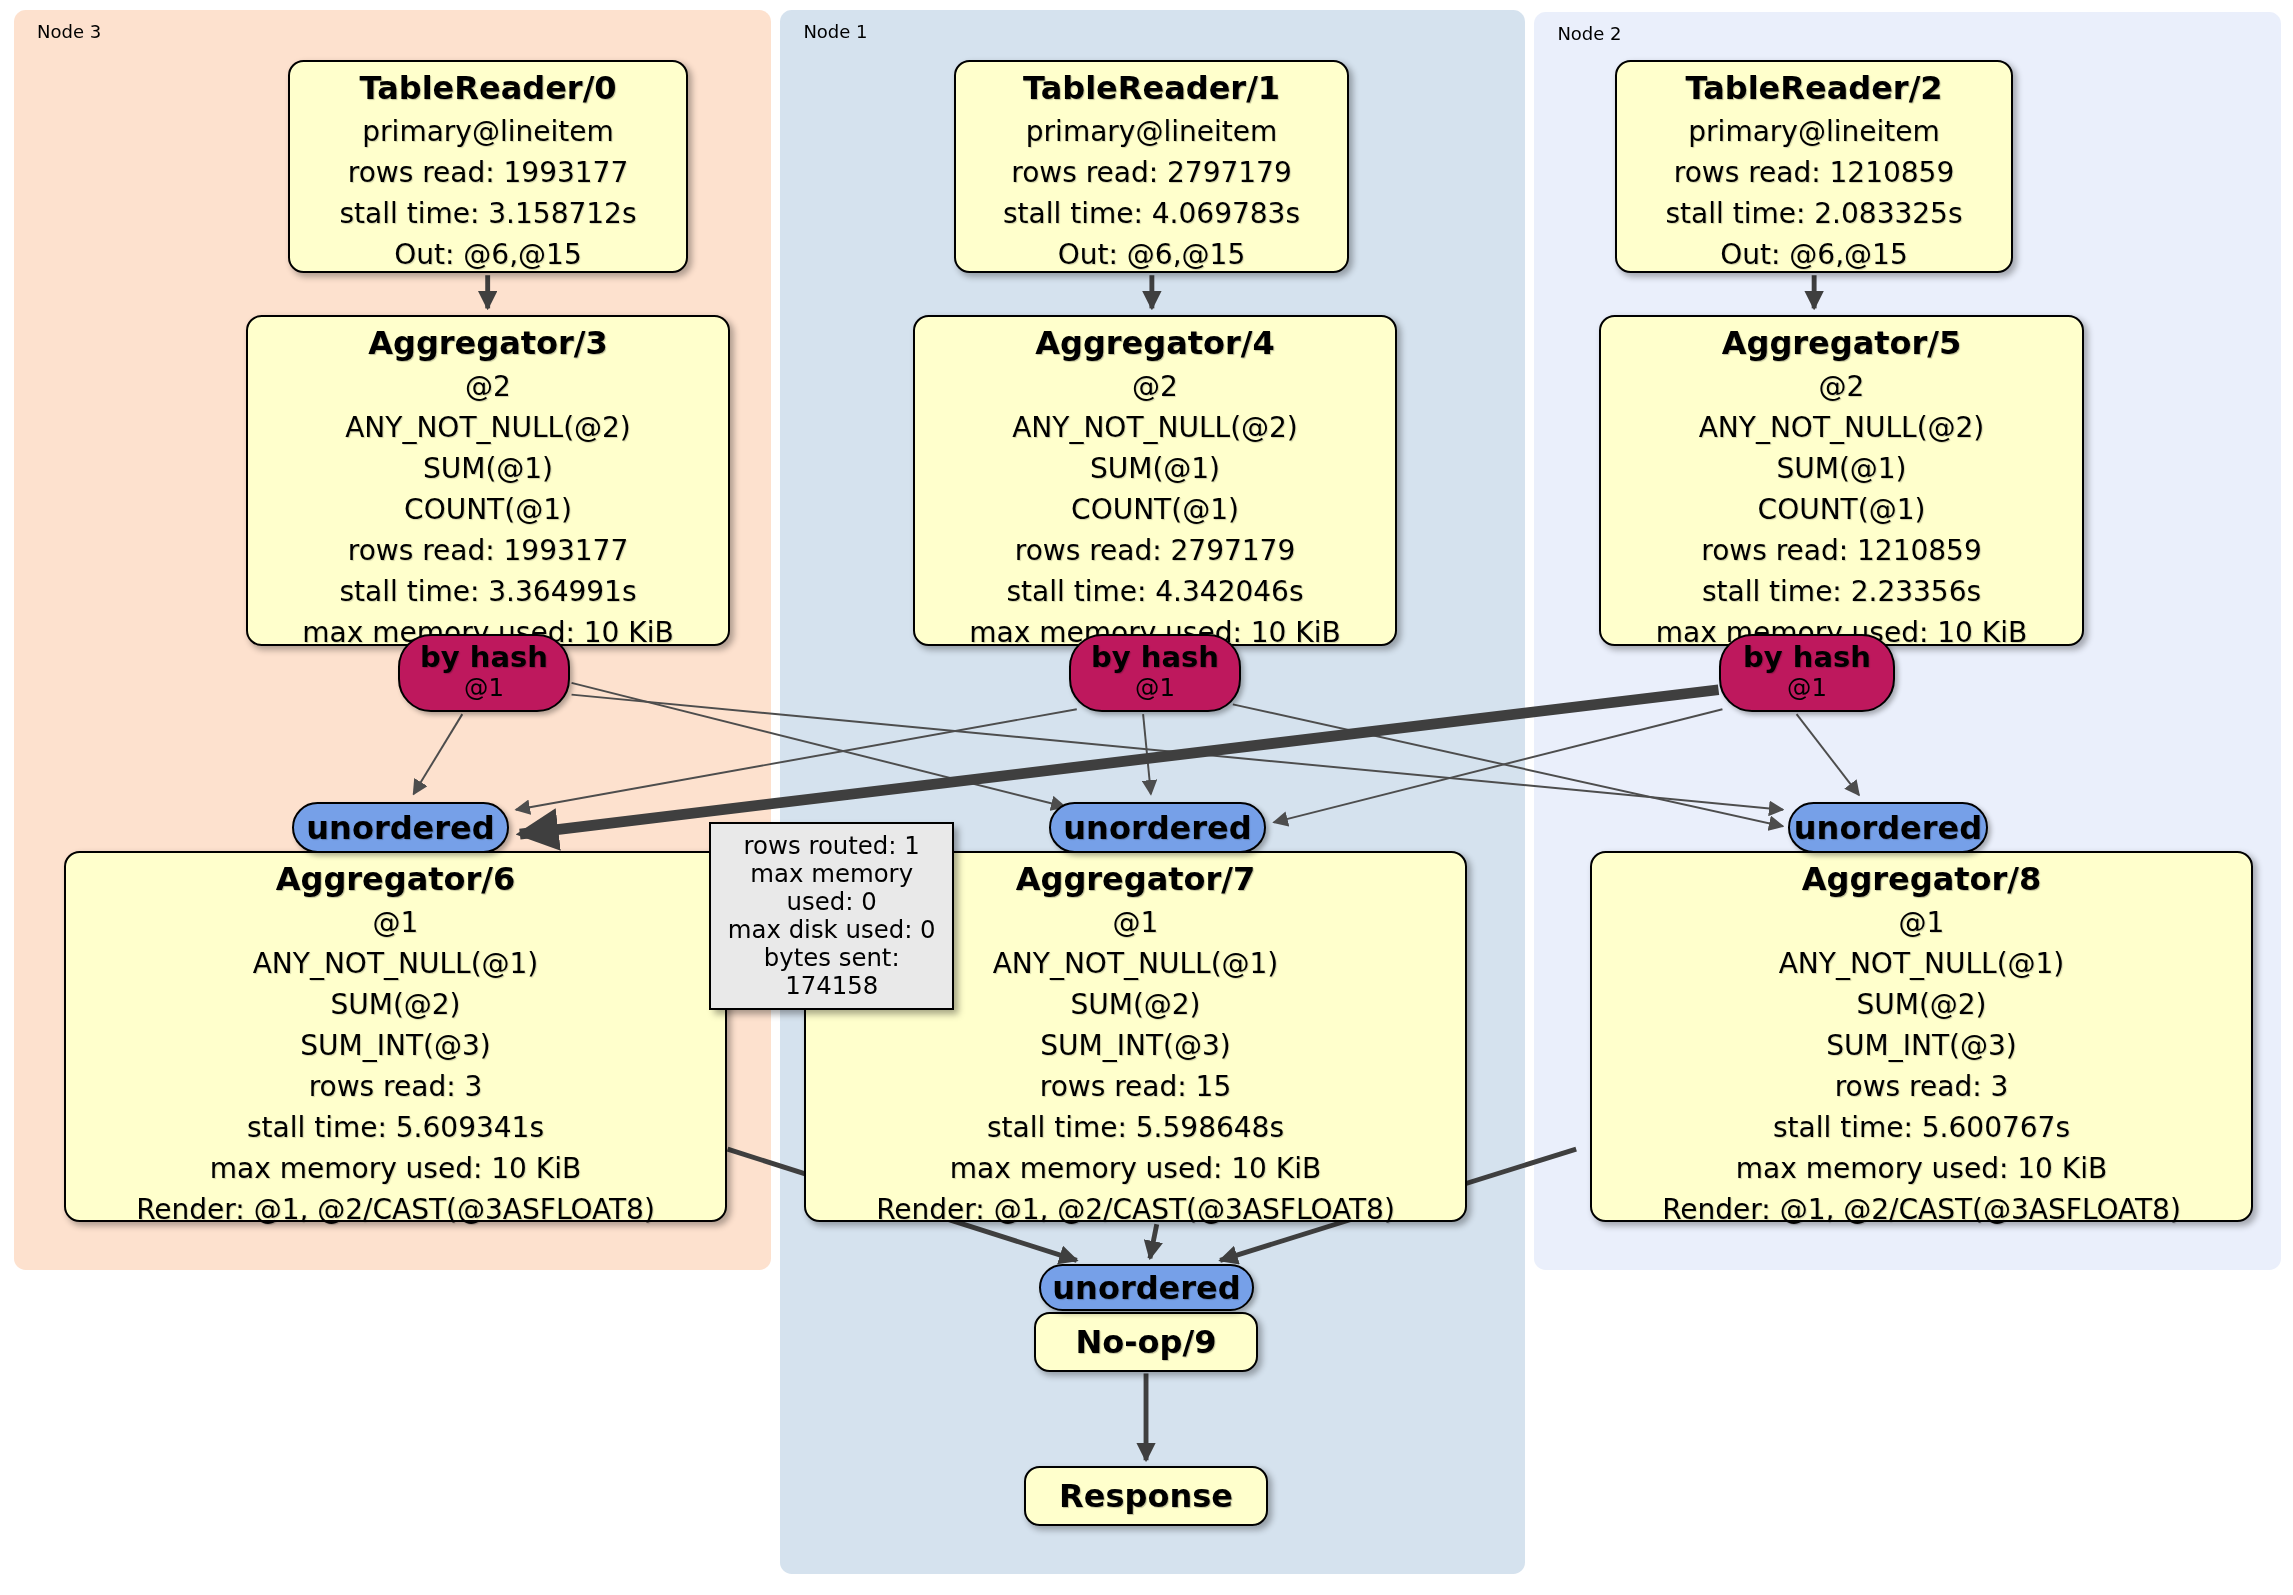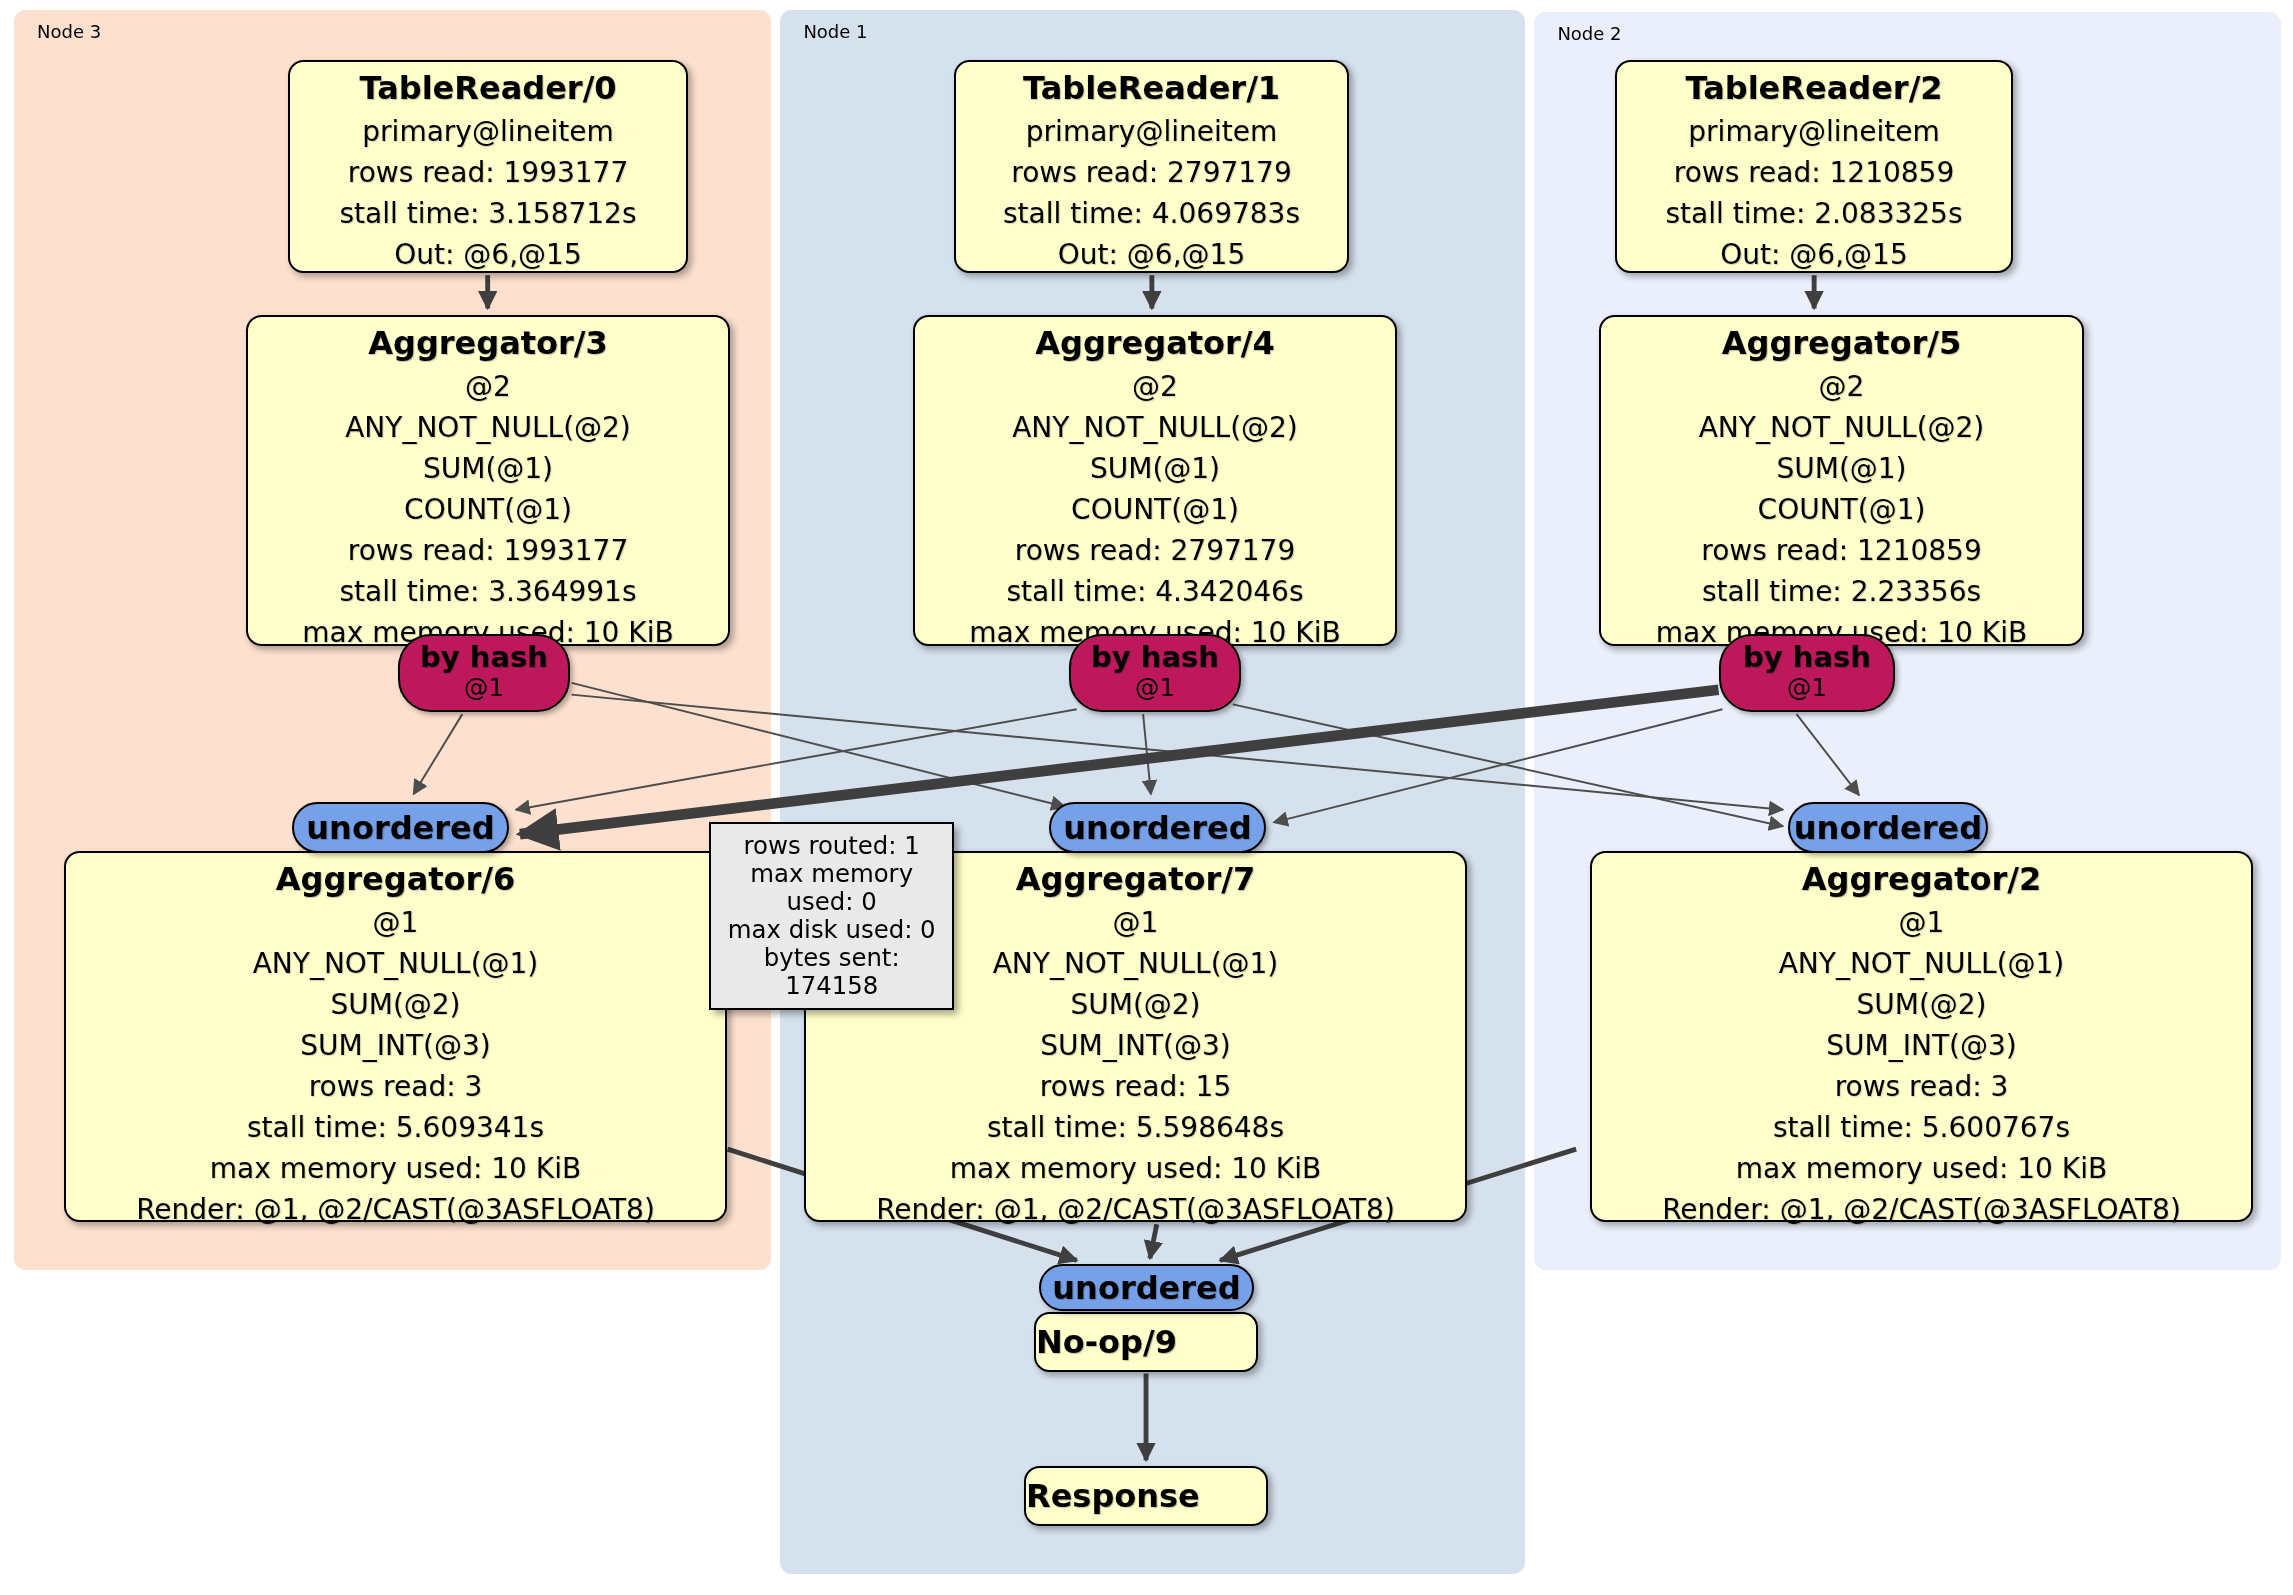--- a/index.html
+++ b/index.html
@@ -4,21 +4,21 @@
 <style>
   html,body{margin:0;padding:0;background:#ffffff;font-family:"DejaVu Sans",sans-serif;color:#000;}
   #canvas{position:relative;width:2294px;height:1596px;overflow:hidden;}
   .region{position:absolute;border-radius:11.7px;}
   .region-label{position:absolute;left:23.4px;top:11.7px;font-size:18px;}
   .edges{position:absolute;left:0;top:0;z-index:2;}
   .gbox{position:absolute;z-index:3;background:#ffffcc;border:2px solid #000;border-radius:15.6px;
         box-shadow:3.9px 3.9px 5.9px rgba(0,0,0,.30);text-align:center;padding-top:3.9px;box-sizing:border-box;}
   .gbox .title{font-weight:bold;font-size:32px;line-height:45px;text-shadow:1px 1px 1px rgba(0,0,0,.25);white-space:nowrap;}
   .gbox .line{font-size:28px;line-height:41px;white-space:nowrap;text-shadow:1px 1px 1px rgba(0,0,0,.18);}
-  .cbox{display:flex;align-items:center;justify-content:flex-start;padding:0;}
+  .cbox{display:flex;align-items:center;justify-content:center;padding:0;}
   .cbox .title{line-height:1;}
   .pill{position:absolute;z-index:4;border:2.9px solid #000;box-shadow:2.9px 2.9px 4.9px rgba(0,0,0,.30);box-sizing:border-box;}
   .router{background:#be185d;border-radius:33px;text-align:center;}
   .router .rl{font-weight:bold;font-size:29px;line-height:35px;margin-top:3.9px;text-shadow:1px 1px 1px rgba(0,0,0,.22);}
   .router .rt{font-size:24.4px;line-height:26px;}
   .sync{background:#76a0e8;border-radius:29px;display:flex;align-items:center;justify-content:center;
         font-weight:bold;font-size:32px;text-shadow:1px 1px 1px rgba(0,0,0,.22);}
   .tooltip{position:absolute;z-index:6;background:#e9e9e9;border:2px solid #000;text-align:center;
            font-size:24.4px;line-height:28px;padding:7.8px 11.7px;box-shadow:4.9px 4.9px 6.8px rgba(0,0,0,.35);}
 </style>
@@ -138,21 +138,21 @@
     <div class="line">@1</div>
     <div class="line">ANY_NOT_NULL(@1)</div>
     <div class="line">SUM(@2)</div>
     <div class="line">SUM_INT(@3)</div>
     <div class="line">rows read: 15</div>
     <div class="line">stall time: 5.598648s</div>
     <div class="line">max memory used: 10 KiB</div>
     <div class="line">Render: @1, @2/CAST(@3ASFLOAT8)</div>
   </div>
   <div class="gbox" style="left:1590px;top:851px;width:663px;height:371px;">
-    <div class="title">Aggregator/2</div>
+    <div class="title">Aggregator/8</div>
     <div class="line">@1</div>
     <div class="line">ANY_NOT_NULL(@1)</div>
     <div class="line">SUM(@2)</div>
     <div class="line">SUM_INT(@3)</div>
     <div class="line">rows read: 3</div>
     <div class="line">stall time: 5.600767s</div>
     <div class="line">max memory used: 10 KiB</div>
     <div class="line">Render: @1, @2/CAST(@3ASFLOAT8)</div>
   </div>
 

